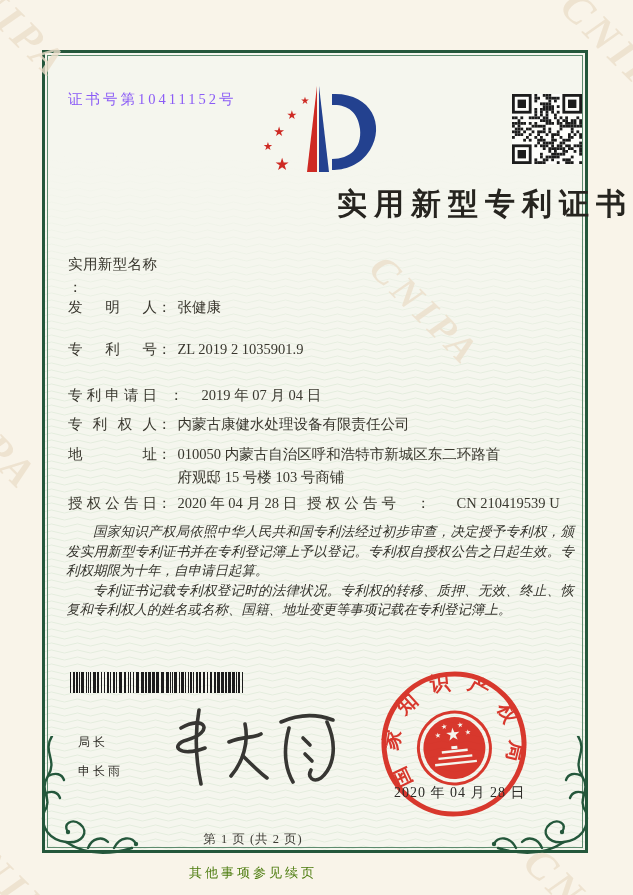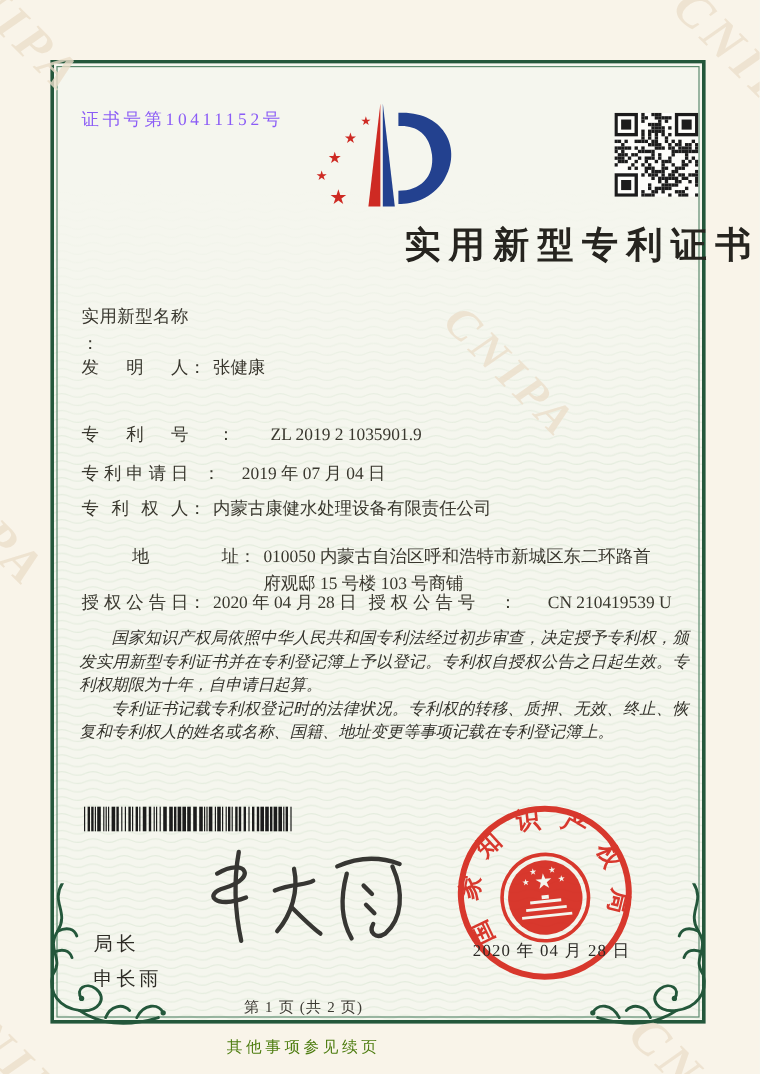--- a/index.html
+++ b/index.html
@@ -49,21 +49,21 @@
   .flabel{display:inline-block;width:89px;text-align:justify;text-align-last:justify;flex:none;}
   .fcolon{flex:none;margin-right:6px;}
   .fvalue{flex:1;}
   .fgroup2{display:flex;position:absolute;left:239px;top:0;width:265px;gap:20px;}
   .paras{
     position:absolute;left:66px;top:522px;width:508px;font-size:13.5px;line-height:19.5px;
     text-align:justify;color:#34332c;font-style:italic;
   }
   .paras p{margin:0;text-indent:2em;}
   .barcode{position:absolute;left:70px;top:672px;}
-  .officer{position:absolute;left:78px;top:773px;font-size:16px;line-height:29px;letter-spacing:3px;color:#2e2c26;}
+  .officer{position:absolute;left:78px;top:728px;font-size:12px;line-height:29px;letter-spacing:3px;color:#2e2c26;}
   .sig{position:absolute;left:165px;top:698px;}
   .seal{position:absolute;left:378px;top:668px;opacity:.93;}
   .seal-red{fill:var(--c-seal-red);}
   .seal-stroke{stroke:var(--c-seal-red);}
   .seal-date{position:absolute;left:394px;top:784px;font-size:14px;letter-spacing:1px;color:#2c2b27;z-index:4;}
   .page-info{position:absolute;left:68px;top:831px;width:370px;text-align:center;font-size:12.5px;letter-spacing:1px;color:#3c3a33;}
   .note{position:absolute;left:68px;top:864px;width:370px;text-align:center;font-size:13px;letter-spacing:3px;color:#4d7c0f;}
   .flourish{position:absolute;z-index:3;color:var(--c-border-green);}
   .flourish.br{transform:scaleX(-1);}
 </style>
@@ -337,36 +337,36 @@
 
   <div class="frow" style="top:253px;flex-direction:column;">
     <span class="flabel">实用新型名称</span>
       <span class="fcolon">：</span>
   </div>
   <div class="frow" style="top:296px;">
     <span class="flabel">发明人</span>
       <span class="fcolon">：</span>
       <span class="fvalue">张健康</span>
   </div>
-  <div class="frow" style="top:352px;gap:24px;">
+  <div class="frow" style="top:338px;">
     <span class="flabel">专利号</span>
       <span class="fcolon">：</span>
       <span class="fvalue">ZL 2019 2 1035901.9</span>
   </div>
   <div class="frow" style="top:384px;gap:12px;">
     <span class="flabel">专利申请日</span>
       <span class="fcolon">：</span>
       <span class="fvalue">2019 年 07 月 04 日</span>
   </div>
   <div class="frow" style="top:413px;">
     <span class="flabel">专利权人</span>
       <span class="fcolon">：</span>
       <span class="fvalue">内蒙古康健水处理设备有限责任公司</span>
   </div>
-  <div class="frow" style="top:453px;width:440px;margin-left:42px;">
+  <div class="frow" style="top:443px;width:440px;">
     <span class="flabel">地址</span>
       <span class="fcolon">：</span>
       <span class="fvalue">010050 内蒙古自治区呼和浩特市新城区东二环路首府观邸 15 号楼 103 号商铺</span>
   </div>
   <div class="frow" style="top:492px;">
     <span class="flabel">授权公告日</span>
       <span class="fcolon">：</span>
       <span style="flex:none;">2020 年 04 月 28 日</span>
     <span class="fgroup2">
       <span class="flabel">授权公告号</span>

